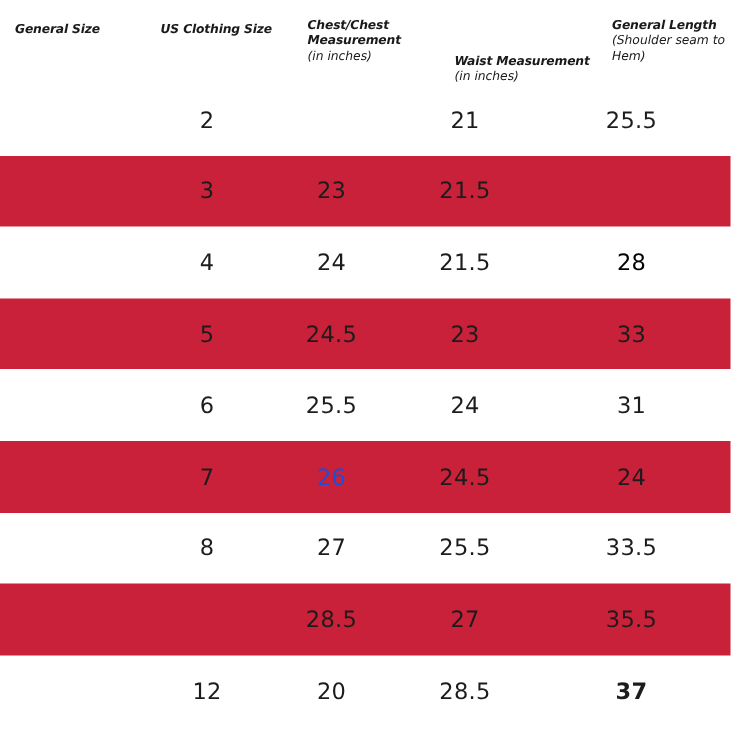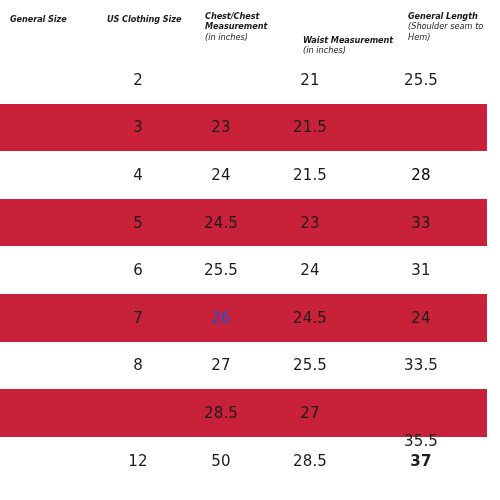--- a/index.html
+++ b/index.html
@@ -184,24 +184,24 @@
         <div class="cell c1" style="color: rgb(28, 28, 28);">8</div>
         <div class="cell c2" style="color: rgb(28, 28, 28);">27</div>
         <div class="cell c3" style="color: rgb(28, 28, 28);">25.5</div>
         <div class="cell c4" style="color: rgb(28, 28, 28);">33.5</div>
       </div>
       <div class="row highlighted" style="top: 389.2px;">
         <div class="band" style="background: rgb(201, 33, 58);"></div>
         <div class="cell c0" style="color: rgb(28, 28, 28);"></div>
         <div class="cell c2" style="color: rgb(28, 28, 28);">28.5</div>
         <div class="cell c3" style="color: rgb(28, 28, 28);">27</div>
-        <div class="cell c4" style="color: rgb(28, 28, 28); margin-top: 28px;">35.5</div>
+        <div class="cell c4" style="color: rgb(28, 28, 28);">35.5</div>
       </div>
       <div class="row plain" style="top: 436.8px;">
         <div class="cell c0" style="color: rgb(28, 28, 28);"></div>
         <div class="cell c1" style="color: rgb(28, 28, 28);">12</div>
-        <div class="cell c2" style="color: rgb(28, 28, 28);">50</div>
+        <div class="cell c2" style="color: rgb(28, 28, 28);">20</div>
         <div class="cell c3" style="color: rgb(28, 28, 28);">28.5</div>
         <div class="cell c4" style="color: rgb(28, 28, 28); font-weight: bold;">37</div>
       </div>
     </div>
 
 </div>
 
 </body></html>

